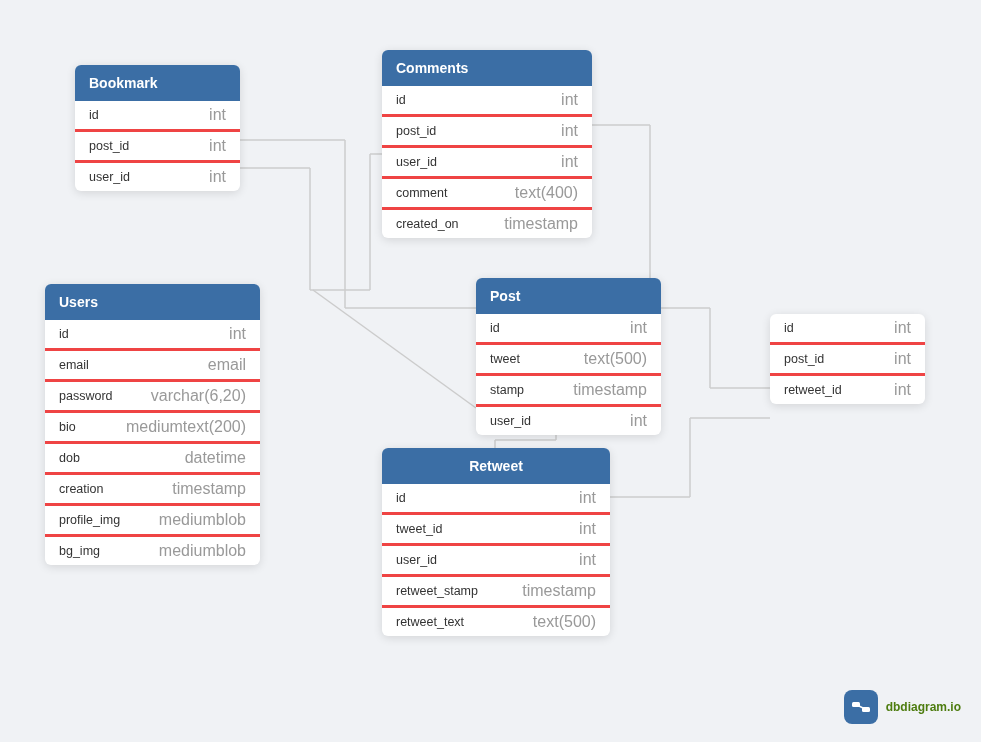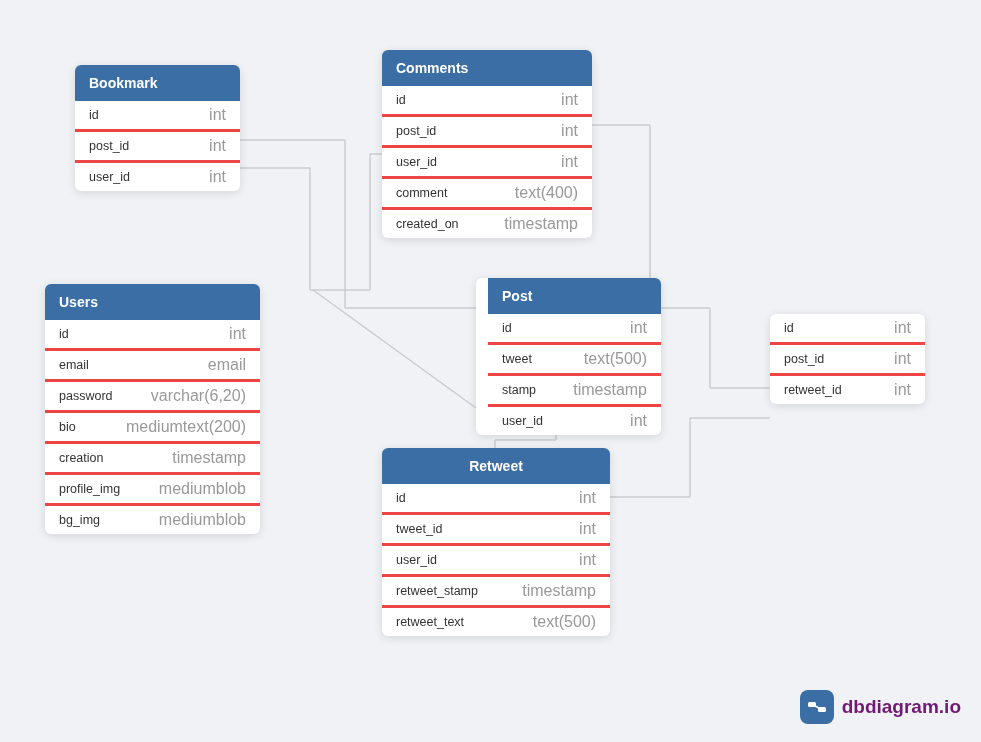--- a/index.html
+++ b/index.html
@@ -83,23 +83,23 @@
       width: 34px;
       height: 34px;
       background: #3b6ea5;
       border-radius: 8px;
       display: flex;
       align-items: center;
       justify-content: center;
     }
 
     .logo-text {
-      font-size: 19px;
+      font-size: 12px;
       font-weight: 600;
-      color: #701a75;
+      color: #4d7c0f;
     }
   </style>
 </head>
 <body>
 
 <div class="db-canvas">
 
   <svg class="connector-svg">
 
     <line x1="240" y1="168" x2="310" y2="168" stroke="#ccc" stroke-width="1.5"></line>
@@ -161,20 +161,24 @@
     </div>
     <div class="db-table-row">
       <span class="col-name">password</span>
       <span class="col-type">varchar(6,20)</span>
     </div>
     <div class="db-table-row">
       <span class="col-name">bio</span>
       <span class="col-type">mediumtext(200)</span>
     </div>
     <div class="db-table-row">
+      <span class="col-name">dob</span>
+      <span class="col-type">datetime</span>
+    </div>
+    <div class="db-table-row">
       <span class="col-name">creation</span>
       <span class="col-type">timestamp</span>
     </div>
     <div class="db-table-row">
       <span class="col-name">profile_img</span>
       <span class="col-type">mediumblob</span>
     </div>
     <div class="db-table-row">
       <span class="col-name">bg_img</span>
       <span class="col-type">mediumblob</span>
@@ -198,21 +202,21 @@
     <div class="db-table-row">
       <span class="col-name">comment</span>
       <span class="col-type">text(400)</span>
     </div>
     <div class="db-table-row">
       <span class="col-name">created_on</span>
       <span class="col-type">timestamp</span>
     </div>
   </div>
 
-  <div class="db-table" style="left:476px; top:278px; min-width:185px;padding-left:12px;">
+  <div class="db-table" style="left:476px; top:278px; min-width:185px;">
     <div class="db-table-header">Post</div>
     <div class="db-table-row">
       <span class="col-name">id</span>
       <span class="col-type">int</span>
     </div>
     <div class="db-table-row">
       <span class="col-name">tweet</span>
       <span class="col-type">text(500)</span>
     </div>
     <div class="db-table-row">

